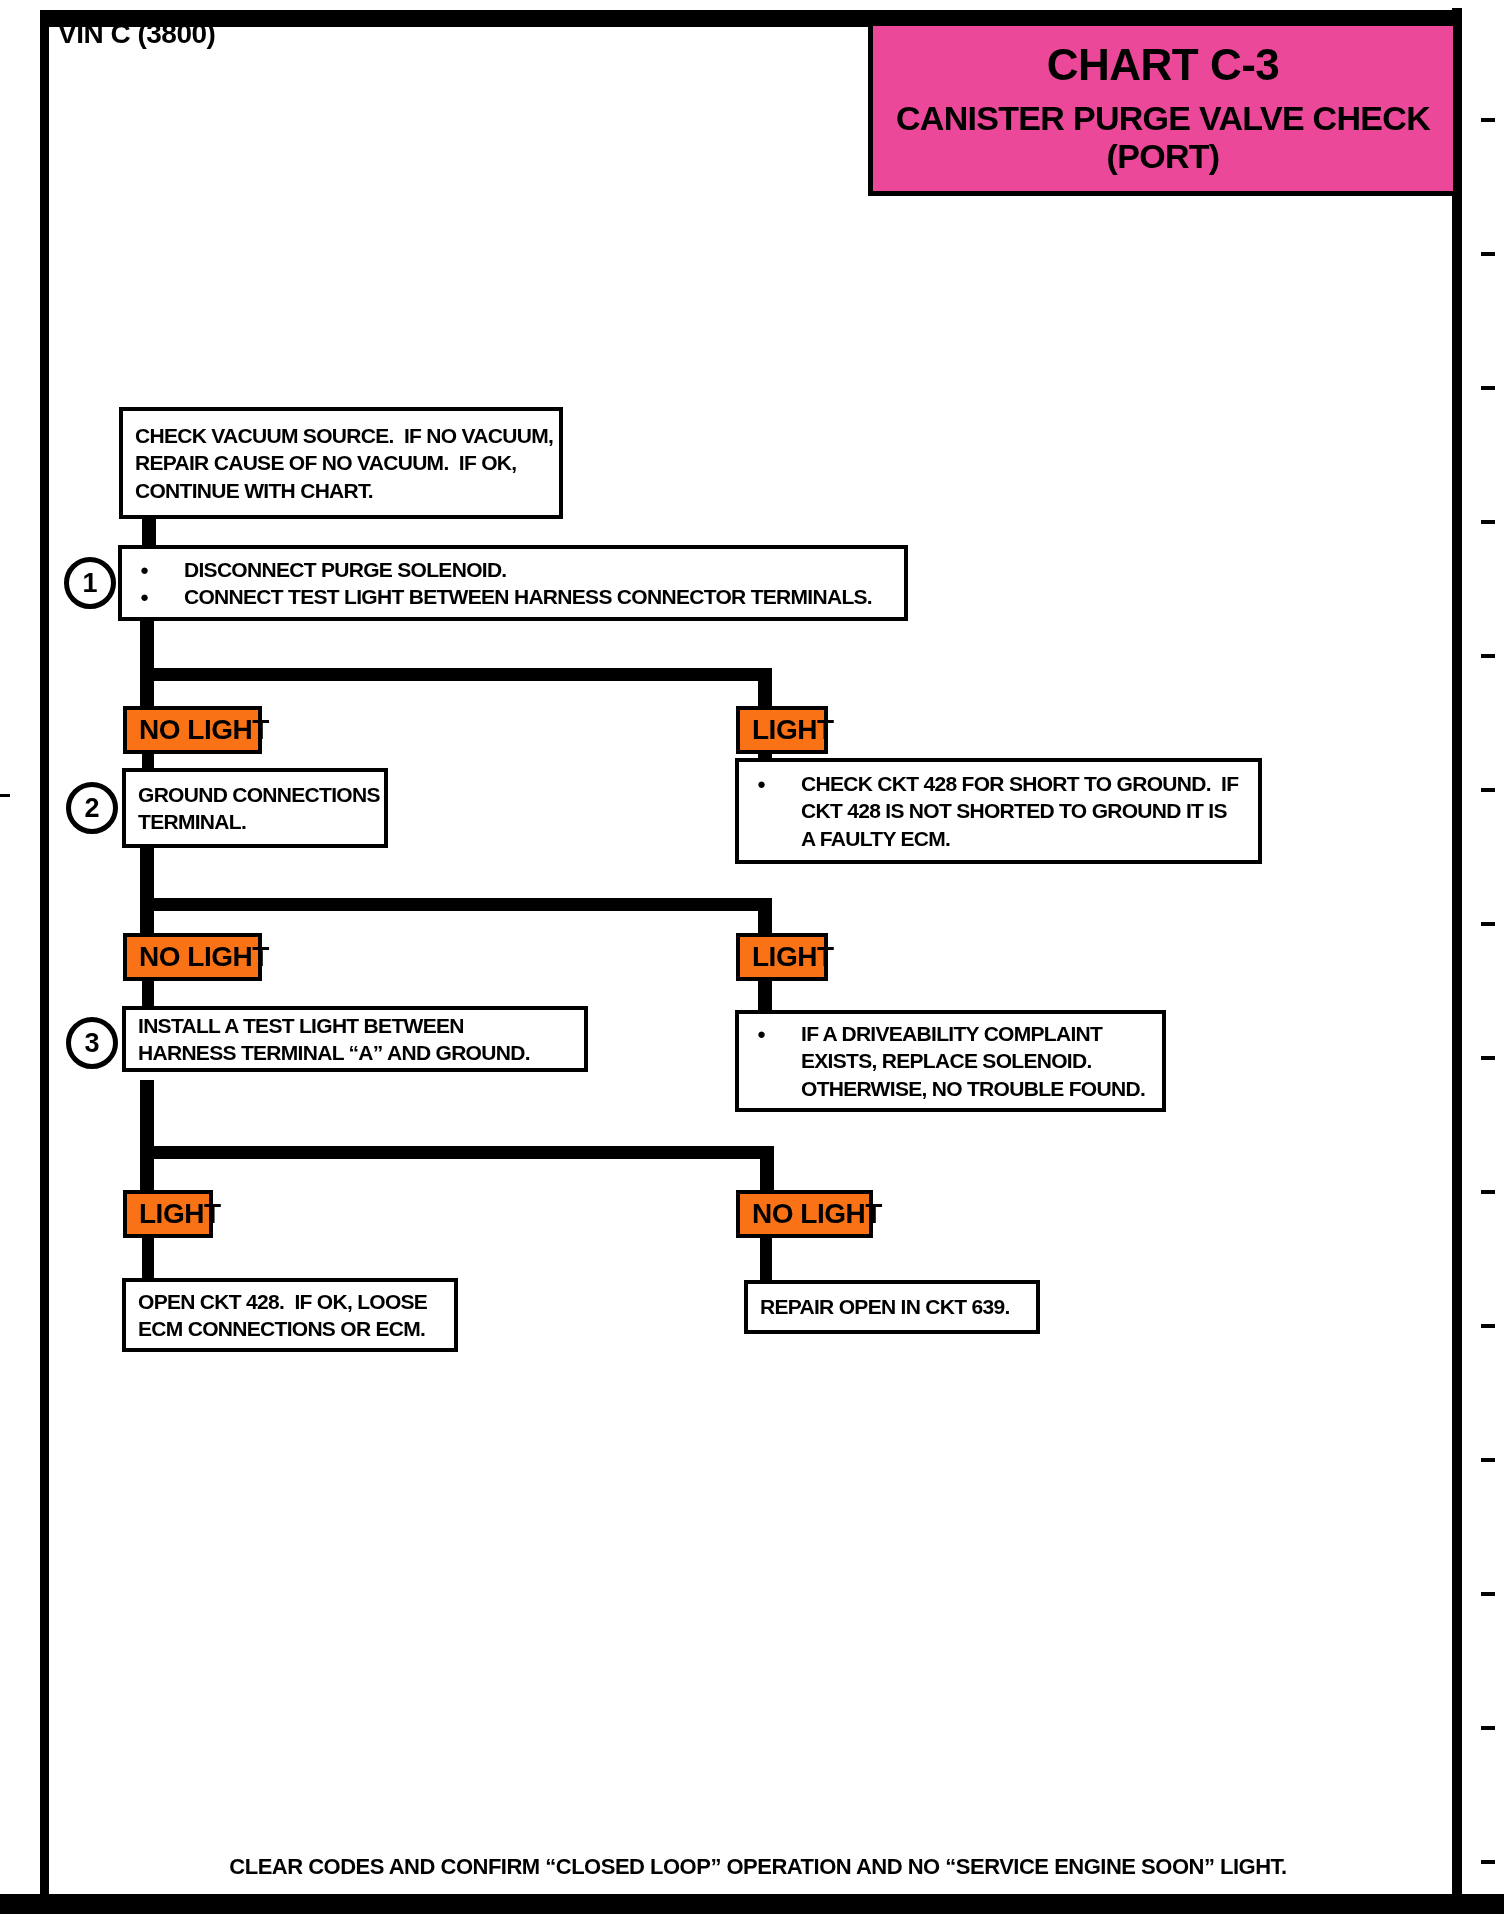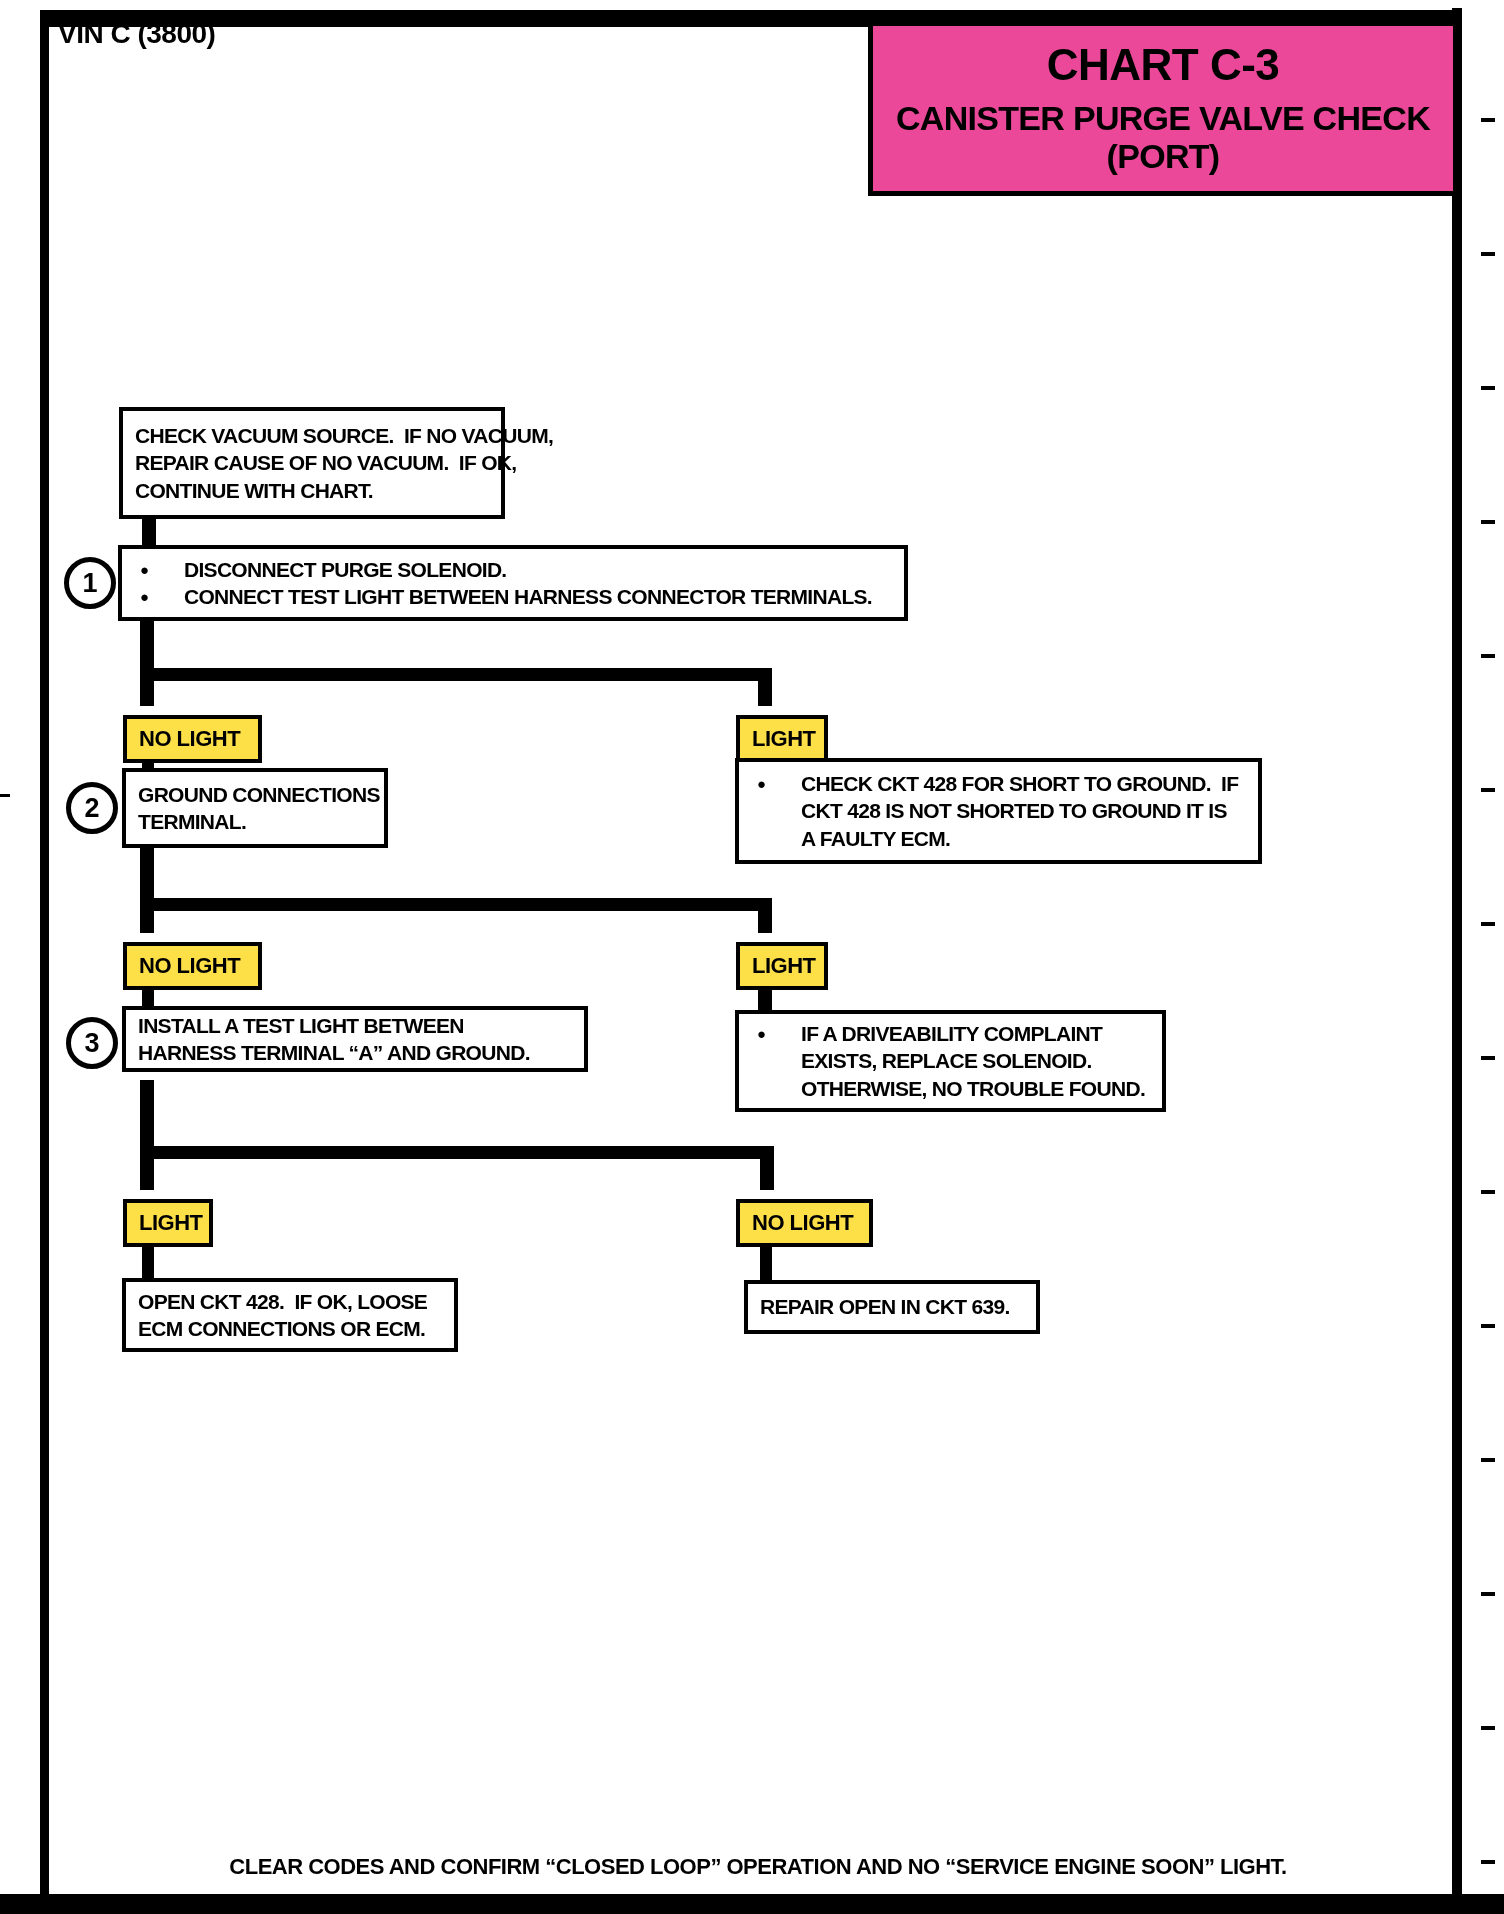--- a/index.html
+++ b/index.html
@@ -28,23 +28,23 @@
     display:flex; flex-direction:column; justify-content:center;
     padding:4px 12px; font-weight:700; font-size:21px;
     letter-spacing:-0.7px; line-height:1.3;
   }
   .line  { white-space:pre; }
   .brow  { display:flex; align-items:flex-start; }
   .bullet{ flex:0 0 44px; font-size:15px; line-height:1.8; padding-left:6px; }
   .blines{ display:flex; flex-direction:column; }
 
   .dbox {
-    position:absolute; border:4px solid #000; background:#fde047; box-sizing:border-box;
+    position:absolute; border:4px solid #000; background:#f97316; box-sizing:border-box;
     display:flex; align-items:center; padding:0 12px;
-    font-weight:700; font-size:22px; letter-spacing:-0.5px; white-space:pre;margin-top:9px;
+    font-weight:700; font-size:28px; letter-spacing:-0.5px; white-space:pre;
   }
   .step {
     position:absolute; width:42px; height:42px; border:5px solid #000; border-radius:50%;
     background:#fff; display:flex; align-items:center; justify-content:center;
     font-weight:700; font-size:27px;
   }
   .conn { position:absolute; background:#000; }
 
   .footer {
     position:absolute; left:6px; top:1854px; width:100%; text-align:center;
@@ -98,21 +98,21 @@
   <div class="conn" style="left:140px; top:1080px; width:14px; height:110px;"></div>
   <div class="conn" style="left:140px; top:1146px; width:634px; height:13px;"></div>
   <div class="conn" style="left:760px; top:1146px; width:14px; height:44px;"></div>
   <div class="conn" style="left:142px; top:1236px; width:12px; height:42px;"></div>
   <div class="conn" style="left:760px; top:1236px; width:12px; height:44px;"></div>
 
   <div class="step" style="left:64px; top:557px;">1</div>
   <div class="step" style="left:66px; top:782px;">2</div>
   <div class="step" style="left:66px; top:1017px;">3</div>
 
-  <div class="fbox" style="left:119px; top:407px; width:386px; height:112px;">
+  <div class="fbox" style="left:119px; top:407px; width:444px; height:112px;">
     <div class="line">CHECK VACUUM SOURCE.  IF NO VACUUM,</div>
     <div class="line">REPAIR CAUSE OF NO VACUUM.  IF OK,</div>
     <div class="line">CONTINUE WITH CHART.</div>
   </div>
 
   <div class="fbox" style="left:118px; top:545px; width:790px; height:76px;">
     <div class="brow">
       <span class="bullet">●</span>
       <span class="line">DISCONNECT PURGE SOLENOID.</span>
     </div>

